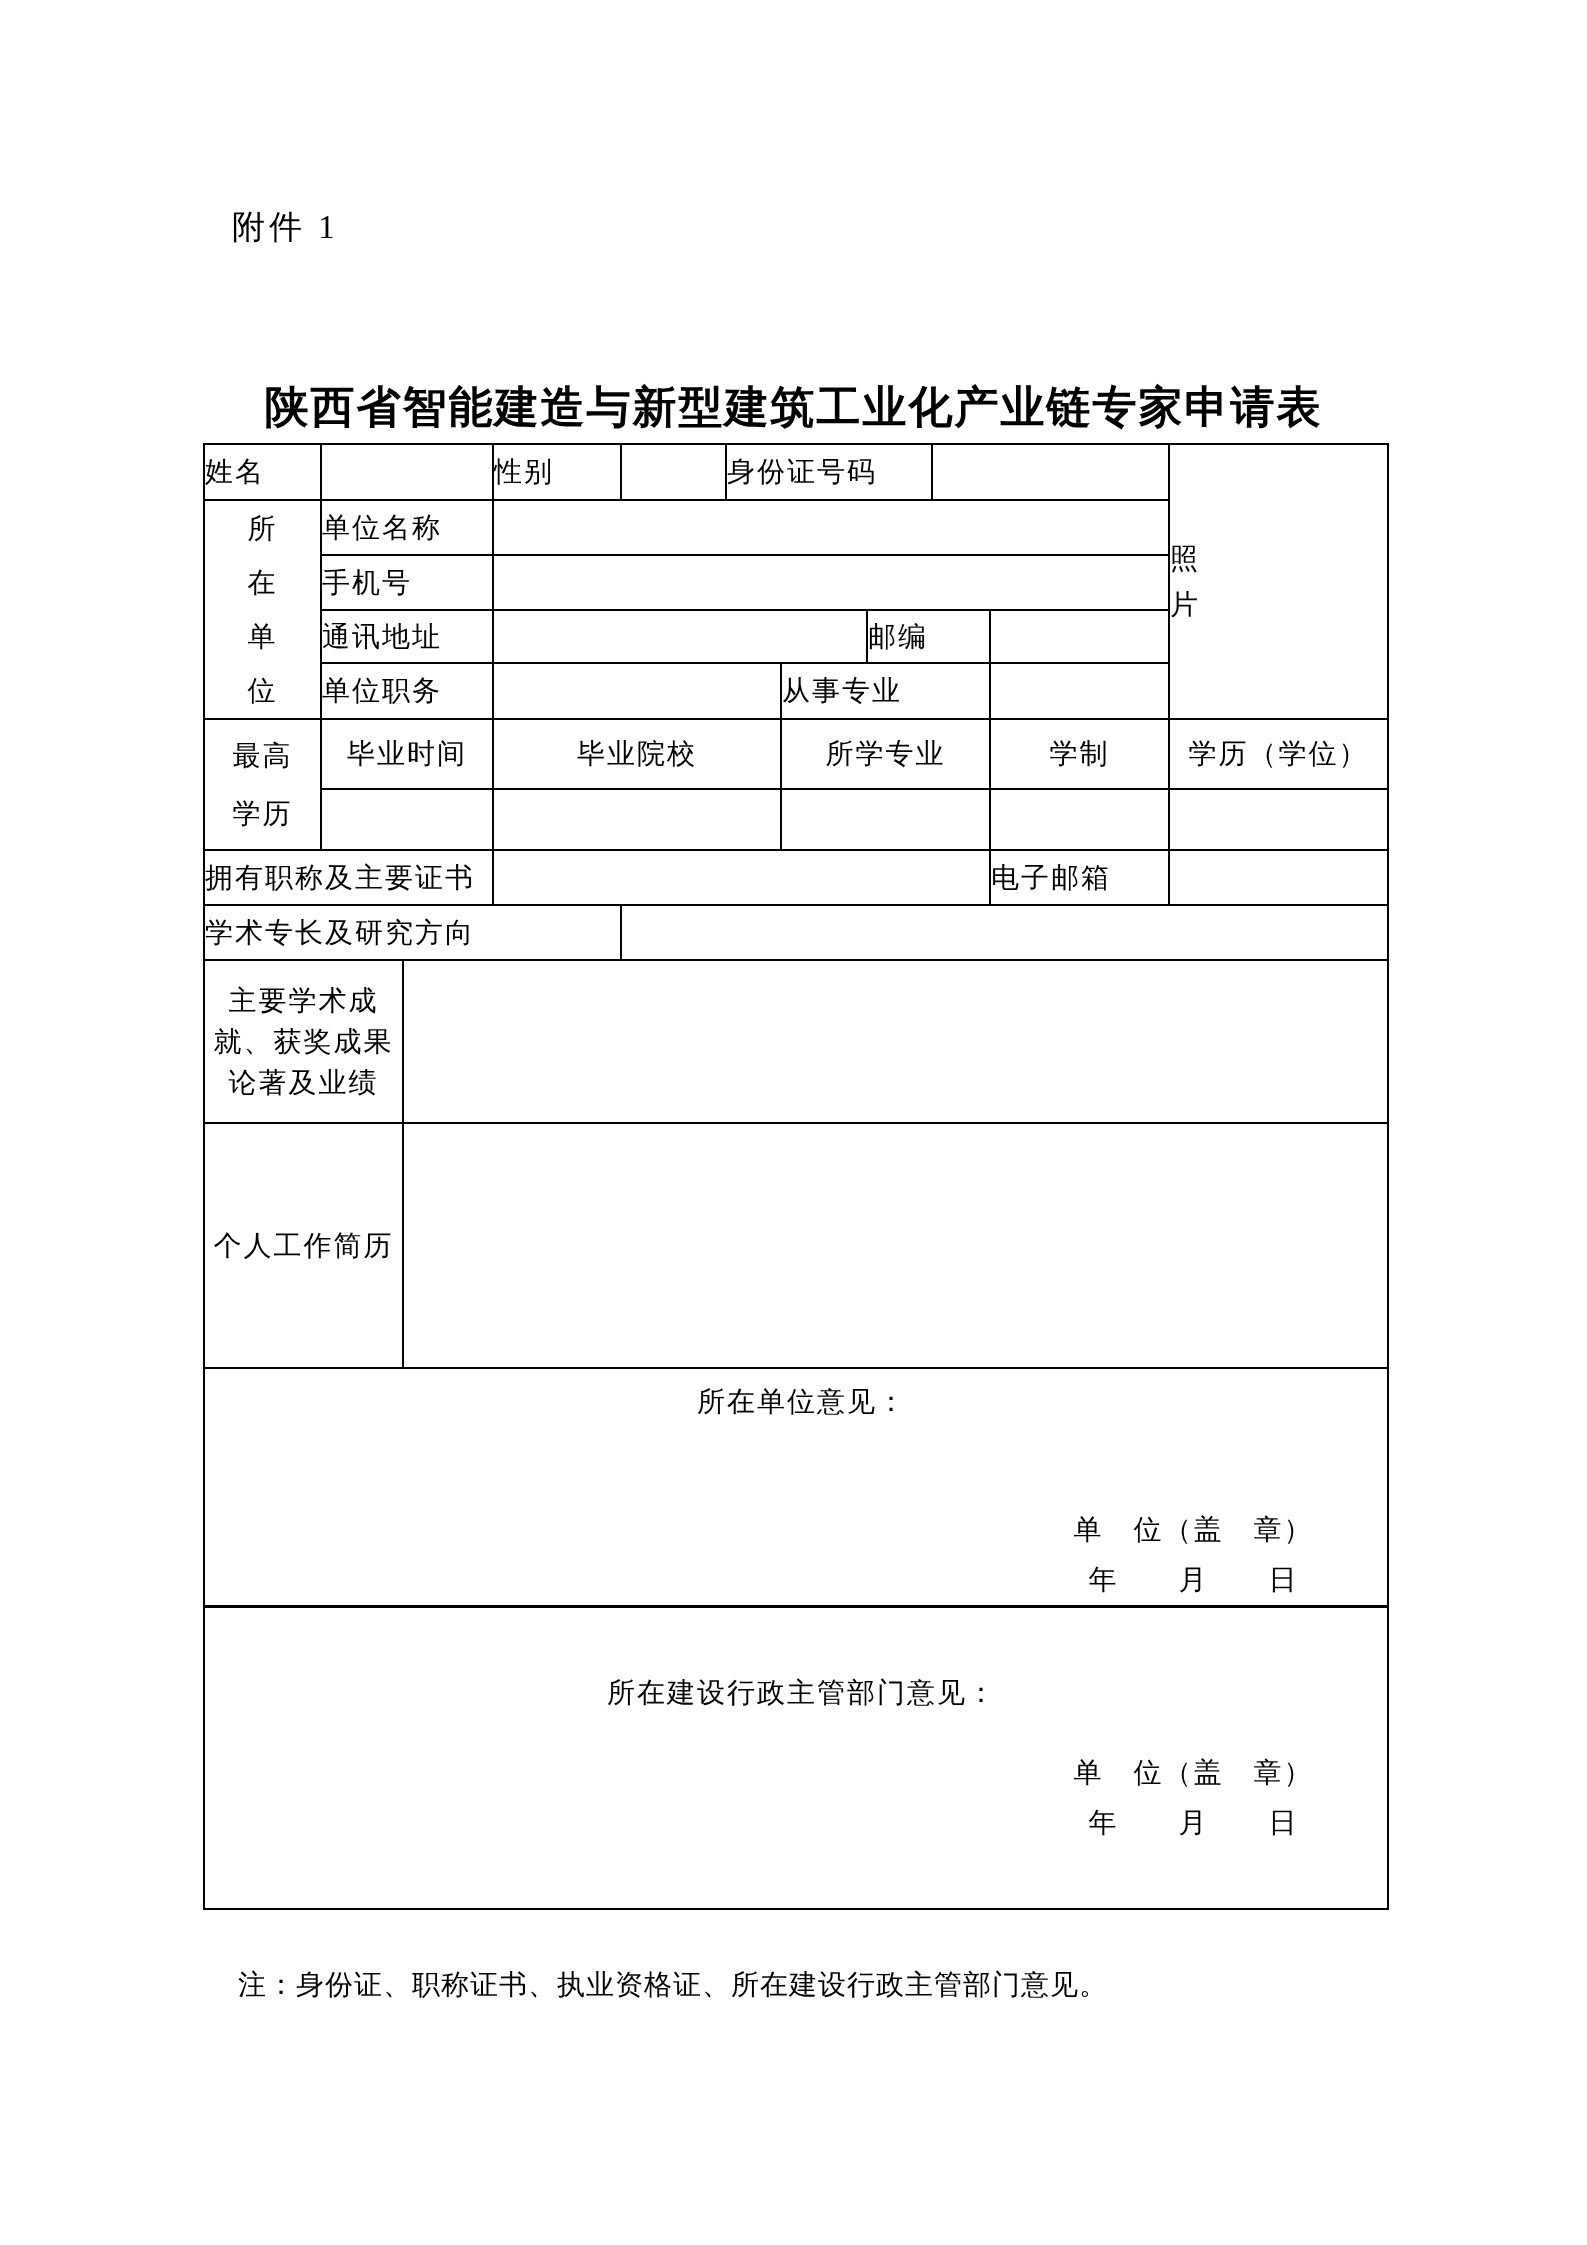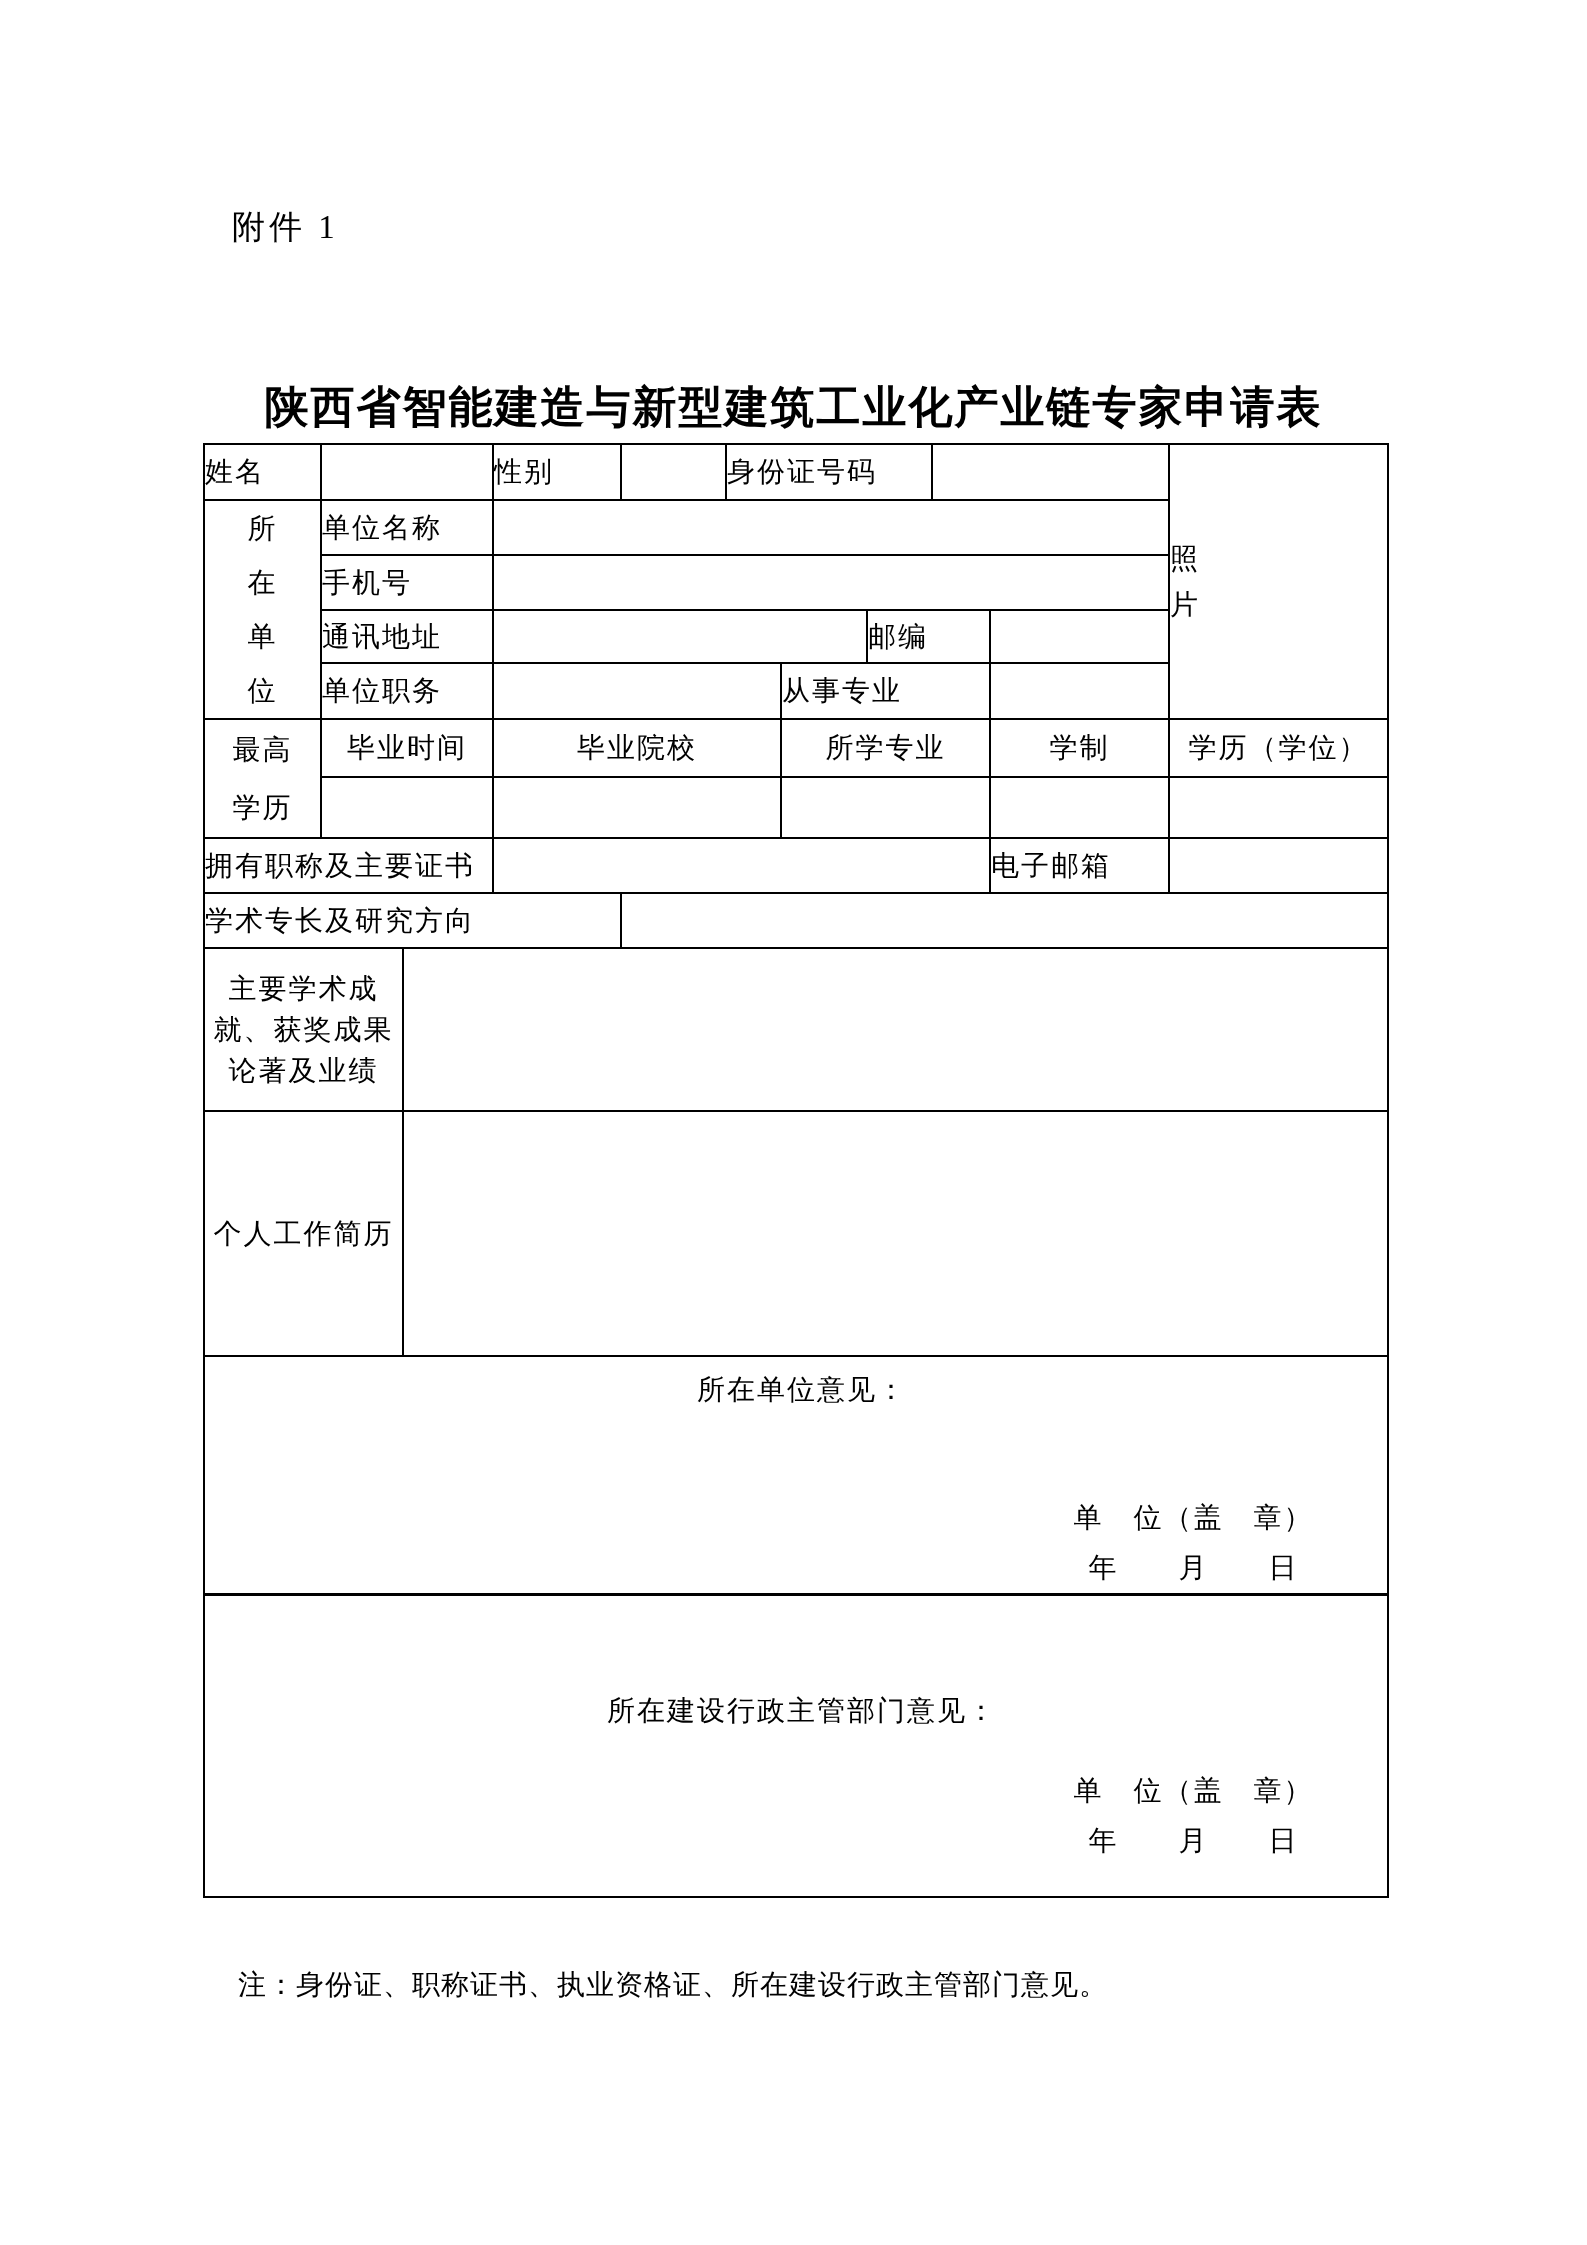--- a/index.html
+++ b/index.html
@@ -29,21 +29,21 @@
   }
   td.lbl{ text-align:left;padding-left:10px; }
   td.ctr{ text-align:center; }
   td.vtext{ white-space:pre-line;text-align:center;line-height:54px; }
   td.vtext-edu{ white-space:pre-line;text-align:center;line-height:58px; }
   td.photo{ white-space:pre-line;text-align:left;padding-left:14px;line-height:46px;vertical-align:middle; }
   td.ach{ white-space:pre-line;text-align:center;line-height:41px; }
   td.opinion{ vertical-align:top;text-align:center;margin-left:32px; }
   td.opinion .op-label{ padding-left:12px; }
   td.opinion.op1 .op-label{ padding-top:14px; }
-  td.opinion.op2 .op-label{ padding-top:96px; }
+  td.opinion.op2 .op-label{ padding-top:66px; }
   td.opinion.op2{ border-top-width:3px; }
   .stamp-block{ margin-left:795px;line-height:50px; }
   td.opinion.op1 .stamp-block{ margin-top:84px; }
   td.opinion.op2 .stamp-block{ margin-top:36px; }
   .note{
     position:absolute;left:238px;top:1966px;
     font-size:28px;letter-spacing:1px;
   }
 </style>
 </head>
@@ -101,21 +101,21 @@
     <td></td>
   </tr>
 
   <tr style="height:56px">
     <td colspan="2" class="lbl">单位职务</td>
     <td colspan="3"></td>
     <td colspan="3" class="lbl">从事专业</td>
     <td></td>
   </tr>
 
-  <tr style="height:58px">
+  <tr style="height:70px">
     <td rowspan="2" class="vtext-edu">最高
 学历</td>
     <td colspan="2" class="ctr">毕业时间</td>
     <td colspan="3" class="ctr">毕业院校</td>
     <td colspan="3" class="ctr">所学专业</td>
     <td class="ctr">学制</td>
     <td class="ctr">学历（学位）</td>
   </tr>
 
   <tr style="height:61px">

